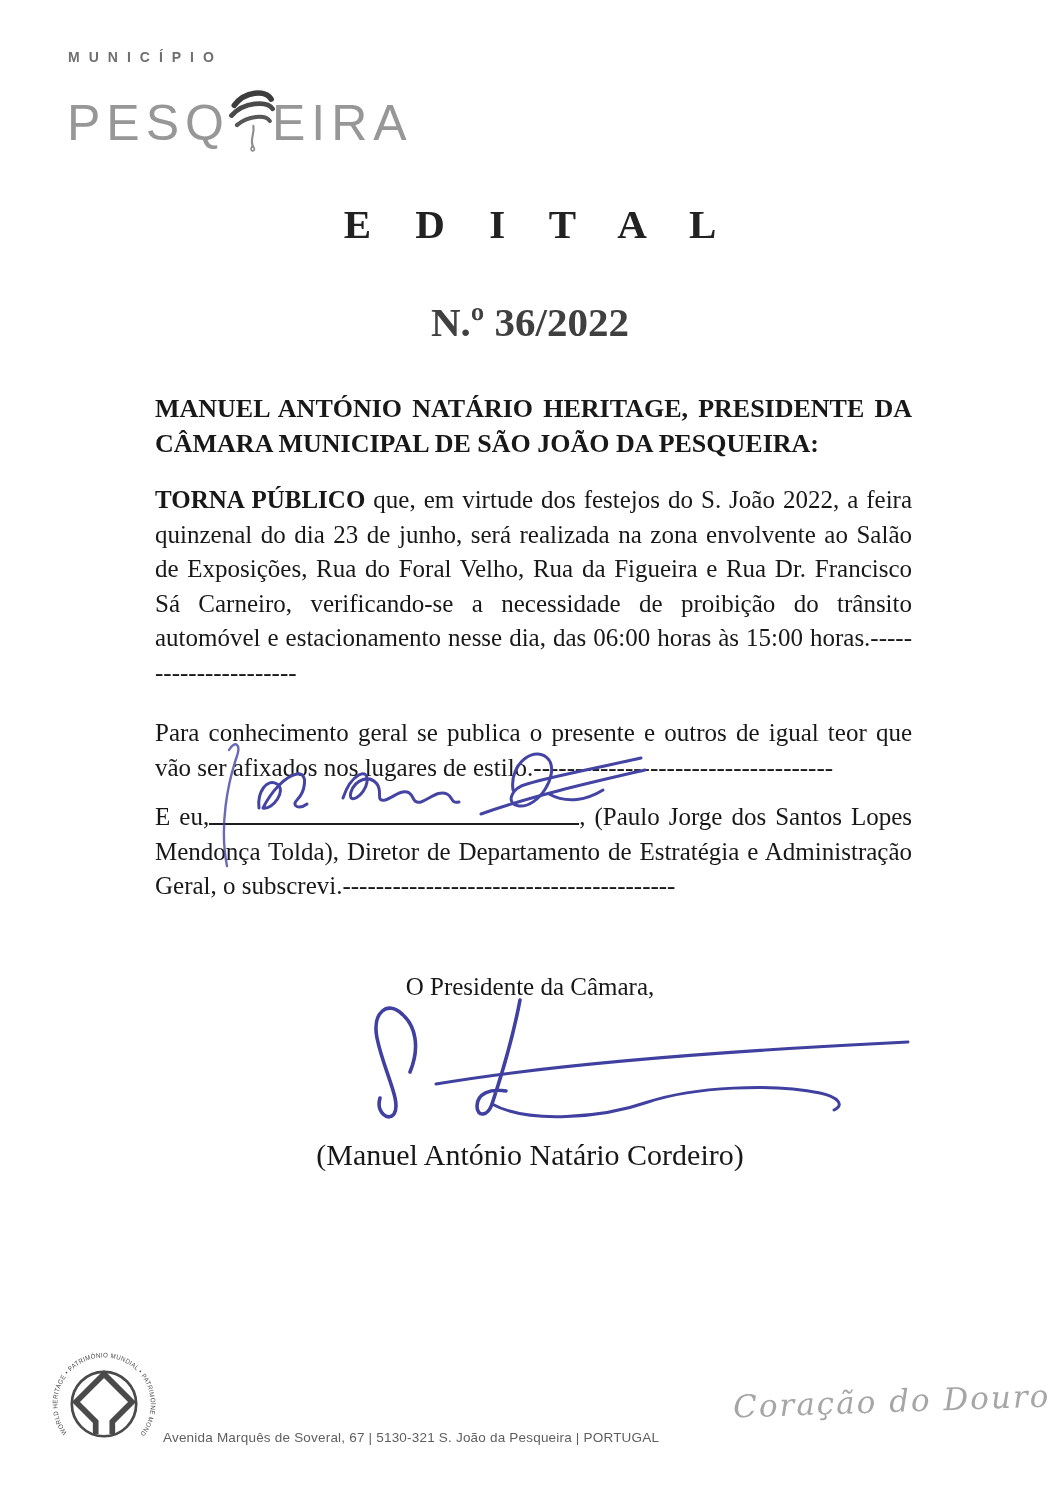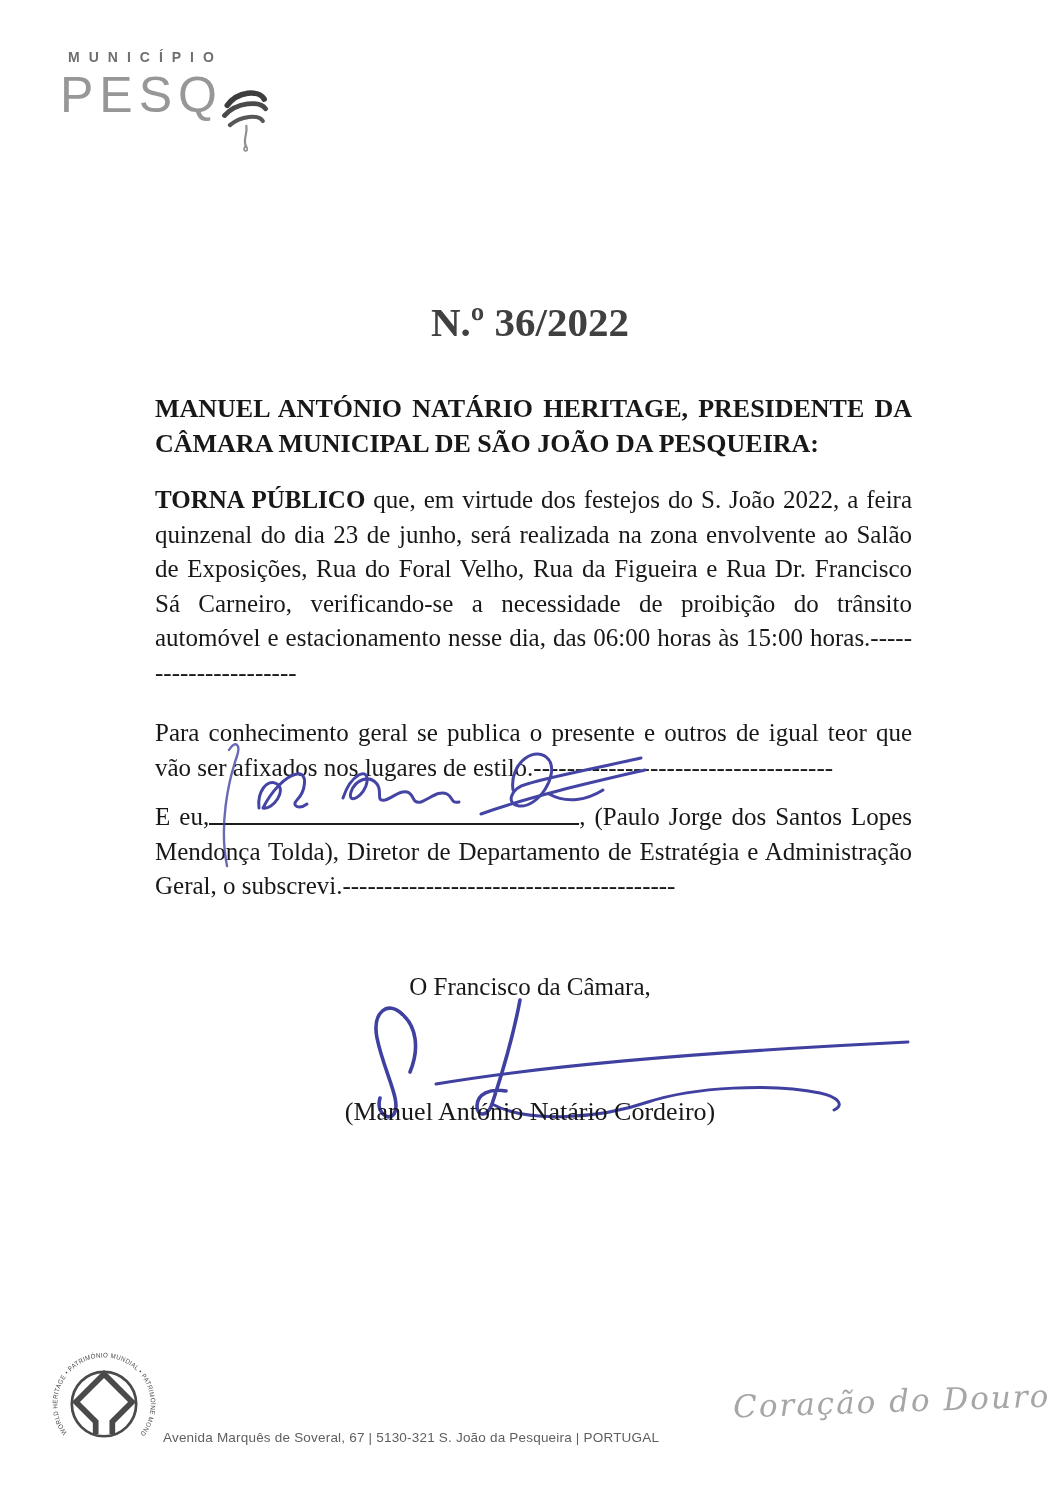--- a/index.html
+++ b/index.html
@@ -15,21 +15,21 @@
   
   .logo{position:absolute;top:50px;left:60px;line-height:1;}
   .logo-municipio{
     font-family:"Liberation Sans", sans-serif;
     font-size:14px;letter-spacing:9px;color:#6f6f6f;
     margin:0 0 6px 8px;font-weight:bold;
   }
   .logo-name{
     font-family:"Liberation Sans", sans-serif;
     font-size:50px;color:#979797;letter-spacing:6px;
-    display:flex;
+    display:flex;align-items:flex-end;margin-left:7px;
   }
   .logo-glyph{display:inline-block;transform:translateY(14px);margin:0 -6px 0 -4px;}
 
   
   .title{
     position:absolute;top:200px;left:0;width:100%;
     text-align:center;font-weight:bold;font-size:41px;
     letter-spacing:17px;text-indent:17px;color:#222;
   }
   .number{
@@ -54,21 +54,21 @@
     position:relative;vertical-align:baseline;
   }
   .clerk-sig{
     position:absolute;left:-16px;bottom:-46px;
     width:470px;height:135px;pointer-events:none;
   }
 
   .date-line{position:absolute;top:882px;left:155px;font-size:25px;}
   .sig-title{position:absolute;top:973px;left:0;width:100%;text-align:center;font-size:25px;}
   .president-sig{position:absolute;top:996px;left:342px;width:580px;height:132px;pointer-events:none;}
-  .sig-name{position:absolute;top:1097px;left:0;width:100%;text-align:center;font-size:26px;}
+  .sig-name{position:absolute;top:1138px;left:0;width:100%;text-align:center;font-size:30px;}
 
   
   .emblem{position:absolute;top:1348px;left:52px;width:104px;height:108px;}
   .address{
     position:absolute;top:1425px;left:163px;
     font-family:"Liberation Sans", sans-serif;
     font-size:13.5px;line-height:26px;color:#5f5f5f;letter-spacing:.2px;
   }
   .tagline{
     position:absolute;top:1383px;left:733px;
@@ -90,23 +90,25 @@
         <svg width="52" height="70" viewBox="0 0 76 96">
           <g fill="none" stroke-linecap="round">
             <path d="M12,28 C28,7 58,5 66,19" stroke="#3d3d3d" stroke-width="8"></path>
             <path d="M8,43 C26,23 60,21 68,33" stroke="#4a4a4a" stroke-width="7"></path>
             <path d="M16,57 C32,43 58,41 64,51" stroke="#575757" stroke-width="6"></path>
             <path d="M40,58 C42,70 35,77 39,87" stroke="#8f8f8f" stroke-width="3.2"></path>
             <path d="M39,87 C31,96 46,98 40,88" stroke="#8f8f8f" stroke-width="2.6"></path>
           </g>
         </svg>
       </span>
+      <span>EIRA</span>
     </div>
   </div>
 
+  <div class="title">E D I T A L</div>
   <div class="number">N.º 36/2022</div>
 
   <div class="content">
     <p class="p1">MANUEL ANTÓNIO NATÁRIO HERITAGE, PRESIDENTE DA CÂMARA MUNICIPAL DE SÃO JOÃO DA PESQUEIRA:</p>
     <p class="p2">
       <span class="bold">TORNA PÚBLICO</span><span> que, em virtude dos festejos do S. João 2022, a feira quinzenal do dia 23 de junho, será realizada na zona envolvente ao Salão de Exposições, Rua do Foral Velho, Rua da Figueira e Rua Dr. Francisco Sá Carneiro, verificando-se a necessidade de proibição do trânsito automóvel e estacionamento nesse dia, das 06:00 horas às 15:00 horas.----------------------</span>
     </p>
     <p class="p3">Para conhecimento geral se publica o presente e outros de igual teor que vão ser afixados nos lugares de estilo.------------------------------------</p>
     <p class="p4">
       <span>E eu,</span><span class="sig-line"><svg class="clerk-sig" viewBox="0 0 470 135">
@@ -116,21 +118,21 @@
             <path d="M150,64 C158,40 176,32 174,48 C172,62 154,72 158,58 C162,46 176,40 184,50 C190,58 182,68 192,66 C200,64 206,56 214,58 C222,60 218,70 228,68 C238,64 246,56 254,60 C260,63 258,70 266,68"></path>
             <path d="M320,56 C316,28 344,10 356,26 C366,40 346,74 326,72 C312,70 318,54 334,50 C360,42 404,34 448,24"></path>
             <path d="M288,80 C338,62 400,48 452,36"></path>
             <path d="M356,60 C374,70 394,66 410,56"></path>
           </g>
         </svg></span><span>, (Paulo Jorge dos Santos Lopes Mendonça Tolda), Diretor de Departamento de Estratégia e Administração Geral, o subscrevi.----------------------------------------</span>
     </p>
   </div>
 
 
-  <div class="sig-title">O Francisco da Câmara,</div>
+  <div class="sig-title">O Presidente da Câmara,</div>
   <svg class="president-sig" viewBox="0 0 580 132">
     <g fill="none" stroke="#4040a0" stroke-width="3.6" stroke-linecap="round" stroke-linejoin="round">
       <path d="M60,18 C46,4 30,16 35,42 C42,76 60,106 52,118 C46,126 34,116 38,102"></path>
       <path d="M60,18 C74,30 78,52 68,76"></path>
       <path d="M178,4 C172,36 160,78 150,108 C146,120 135,122 135,110 C135,98 148,92 164,95"></path>
       <path d="M94,88 C200,70 360,56 566,46" stroke-width="3"></path>
       <path d="M150,108 C186,128 260,122 306,106 C352,91 430,87 478,97 C496,101 503,109 492,114" stroke-width="3"></path>
     </g>
   </svg>
   <div class="sig-name">(Manuel António Natário Cordeiro)</div>

